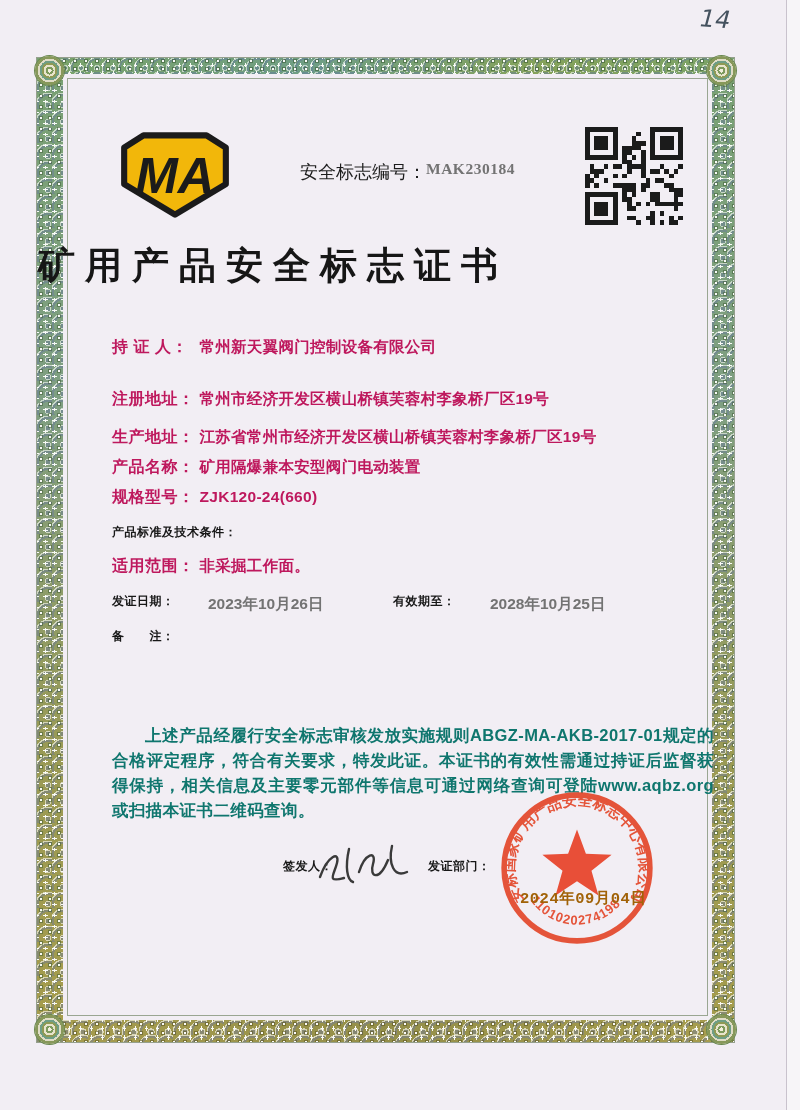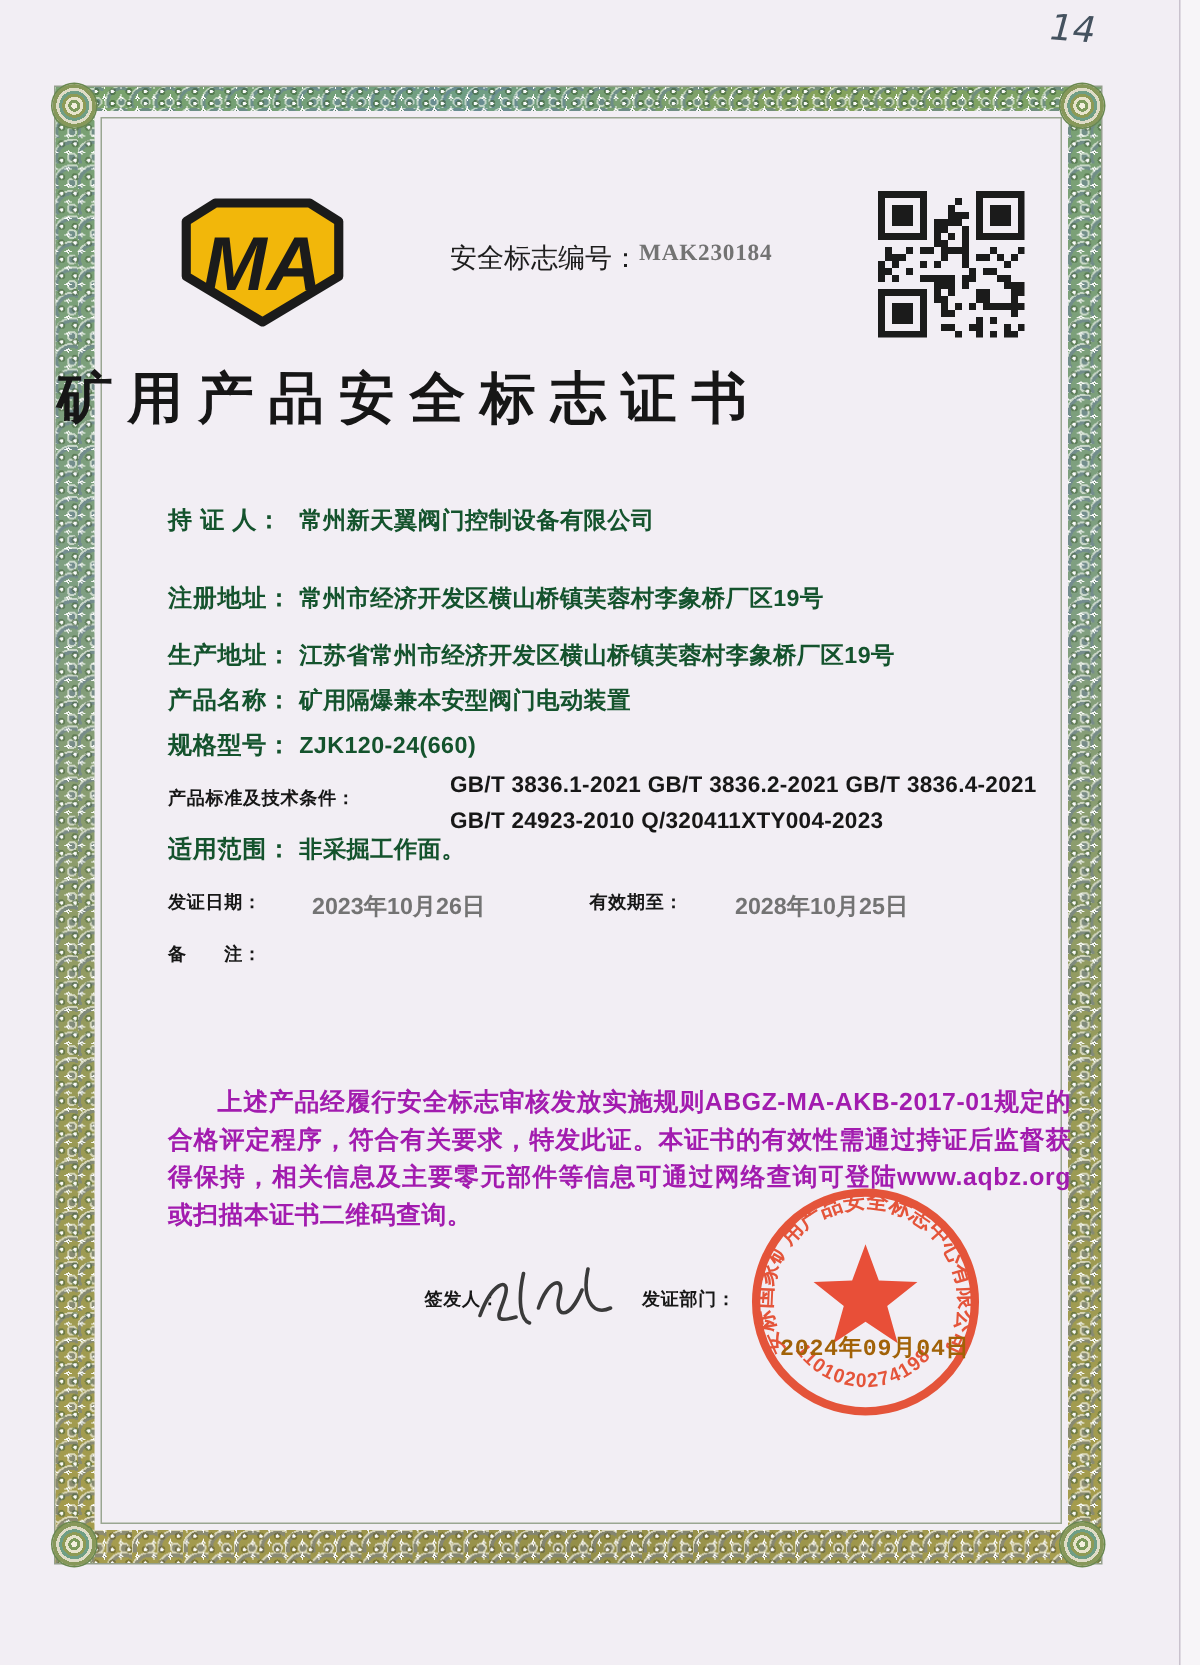--- a/index.html
+++ b/index.html
@@ -45,30 +45,30 @@
   
   .ma-logo{position:absolute; left:114px; top:132px; width:122px; height:86px;}
   .cert-no{position:absolute; left:300px; top:160px; font-family:"Liberation Serif", serif; font-size:18px; color:#1d1d1d; white-space:nowrap;}
   .cert-no .val{font-family:"Liberation Serif", serif; letter-spacing:.5px;}
   .qr{position:absolute; left:585px; top:127px; width:98px; height:98px;}
 
   .title{position:absolute; left:38px; top:241px; width:700px; text-align:left;
     font-size:37px; font-weight:900; color:#161616; letter-spacing:10px; white-space:nowrap;}
 
   
-  .row{position:absolute; left:112px; white-space:nowrap; color:#14532d;}
+  .row{position:absolute; left:112px; white-space:nowrap; color:#be185d;}
   .row .label{display:inline-block; font-size:16px; font-weight:700; letter-spacing:.5px;}
   .row .value{font-size:15.5px; font-weight:700; letter-spacing:.3px;}
   .lbl{position:absolute; font-size:12px; font-weight:700; color:#171717; letter-spacing:.5px; white-space:nowrap;}
   .val{position:absolute; font-size:15.5px; font-weight:700; color:#737373; white-space:nowrap;}
   .std-value{position:absolute; left:300px; top:512px; width:398px; font-size:15px; font-weight:700;
     color:#171717; line-height:24px; white-space:normal; letter-spacing:.2px;}
 
   .statement{position:absolute; left:112px; top:723px; width:602px; font-size:16.5px; font-weight:700;
-    color:#a21caf; line-height:25px; text-indent:2em; letter-spacing:.4px; text-align:justify;}
+    color:#0f766e; line-height:25px; text-indent:2em; letter-spacing:.4px; text-align:justify;}
 
   
   .cmac{position:absolute; left:143px; top:830px; width:76px; height:80px;}
   .signer-label{position:absolute; left:283px; top:858px;}
   .dept-label{position:absolute; left:428px; top:858px;}
   .signature{position:absolute; left:314px; top:837px; width:100px; height:56px;}
   .stamp{position:absolute; left:496px; top:787px; width:162px; height:162px;}
   .stamp-date{position:absolute; left:520px; top:888px; font-size:15.5px; font-weight:700; color:#a16207; z-index:4; letter-spacing:.5px;font-family:Liberation Mono, monospace;}
 </style>
 </head>
@@ -126,21 +126,20 @@
   <div class="row" style="top:457px">
     <span class="label" style="width:83px">产品名称：</span>
     <span class="value">矿用隔爆兼本安型阀门电动装置</span>
   </div>
   <div class="row" style="top:487px">
     <span class="label" style="width:83px">规格型号：</span>
     <span class="value">ZJK120-24(660)</span>
   </div>
 
   <div class="lbl" style="left:112px; top:524px">产品标准及技术条件：</div>
-  <div class="std-value">GB/T 3836.1-2021 GB/T 3836.2-2021 GB/T 3836.4-2021 GB/T 24923-2010 Q/320411XTY004-2023</div>
 
   <div class="row" style="top:556px">
     <span class="label" style="width:83px">适用范围：</span>
     <span class="value">非采掘工作面。</span>
   </div>
 
   <div class="lbl" style="left:112px; top:593px">发证日期：</div>
   <div class="val" style="left:208px; top:594px">2023年10月26日</div>
   <div class="lbl" style="left:393px; top:593px">有效期至：</div>
   <div class="val" style="left:490px; top:594px">2028年10月25日</div>

